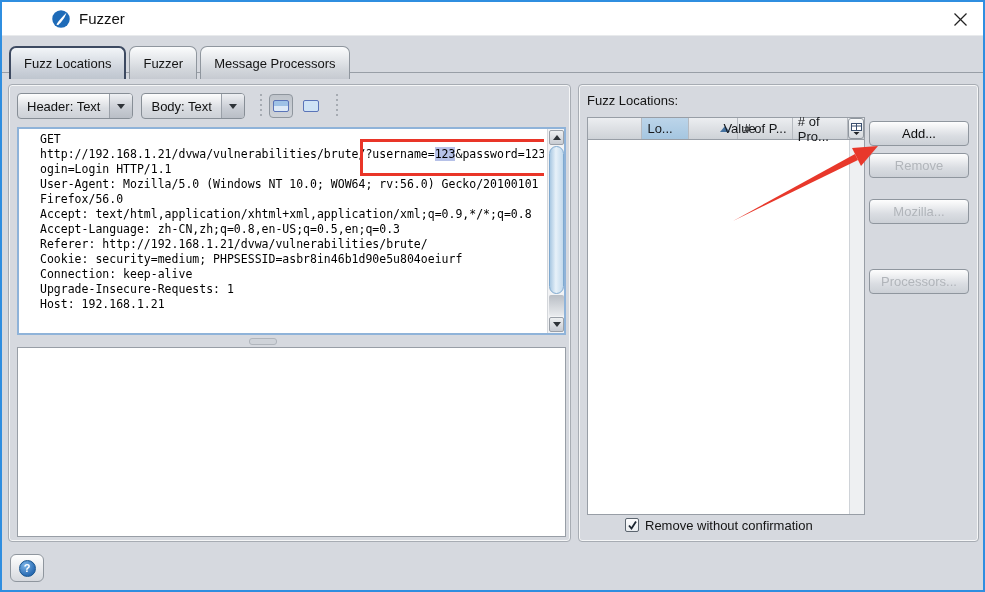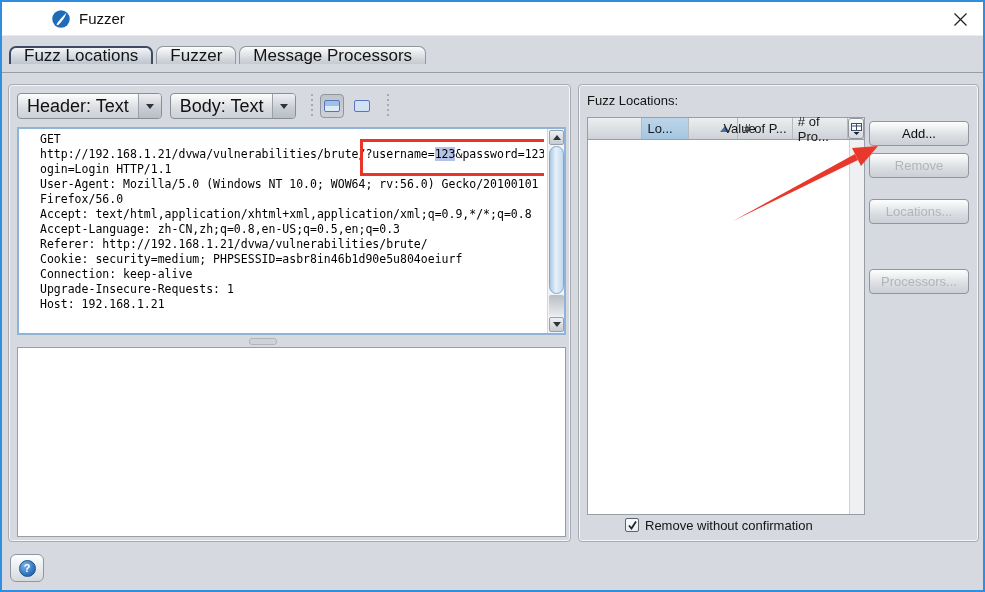--- a/index.html
+++ b/index.html
@@ -10,38 +10,38 @@
   
   .titlebar { position:absolute; top:0; left:0; right:0; height:34px; background:#ffffff;
     display:flex; align-items:center; border-bottom:1px solid #e8eaec;padding-left:40px; }
   .zap-logo { width:20px; height:20px; margin-left:9px; }
   .title-text { margin-left:8px; font-size:15px; color:#111; }
   .close-btn { position:absolute; right:8px; top:3px; width:30px; height:28px;
     display:flex; align-items:center; justify-content:center; cursor:default; }
 
   
   .tabbar { position:absolute; top:44px; left:7px; display:flex; gap:3px; z-index:3; }
-  .tab { height:18px; padding:0 13px; display:flex; align-items:center; font-size:17px; color:#141414;
+  .tab { height:33px; padding:0 13px; display:flex; align-items:center; font-size:13px; color:#141414;
     border:1px solid #8f969e; border-bottom:none; border-radius:7px 7px 0 0;
     background:linear-gradient(#fbfcfd, #d3d7dc 70%, #c6cad1); }
   .tab.selected { border:2px solid #3d4a61; border-bottom:none;
     background:linear-gradient(#f2f5f8, #c9cfd8 75%, #bfc6cf); }
   .tabline { position:absolute; top:70px; left:0; right:0; height:1px; background:#989ea6; z-index:1; }
 
   
   .etched { position:absolute; border:1px solid #a7acb3; border-radius:4px;
     box-shadow:inset 0 0 0 1px rgba(255,255,255,.75); }
   .left-panel  { left:6px;  top:82px; width:563px; height:458px; }
   .right-panel { left:576px; top:82px; width:401px; height:458px; }
 
   
   .toolbar { position:absolute; left:8px; top:7px; height:28px; display:flex; align-items:center; }
   .combo { height:26px; display:flex; align-items:stretch; border:1px solid #878e96; border-radius:4px;
     background:linear-gradient(#fefefe,#d9dce1 60%,#cdd1d7); overflow:hidden; margin-right:8px; }
-  .combo .combo-label { padding:0 9px; display:flex; align-items:center; font-size:18px; color:#111; }
+  .combo .combo-label { padding:0 9px; display:flex; align-items:center; font-size:13px; color:#111; }
   .combo .combo-arrow { width:23px; border-left:1px solid #9aa0a8;
     background:linear-gradient(#eef0f3,#c8ccd3 60%,#b9bec6);
     display:flex; align-items:center; justify-content:center; }
   .tri-down { width:0; height:0; border-left:4px solid transparent; border-right:4px solid transparent;
     border-top:5px solid #2e3338; }
   .vsep { width:2px; height:24px; margin:0 7px;
     background-image:repeating-linear-gradient(#a6abb2 0 2px, transparent 2px 5px); }
   .tool-toggle { width:24px; height:24px; border-radius:4px; display:flex; align-items:center;
     justify-content:center; margin-right:6px; }
   .tool-toggle.pressed { border:1px solid #8f969e; background:linear-gradient(#bfc4cb,#ced2d8); }
@@ -218,21 +218,21 @@
             <line x1="5.5" y1="0.5" x2="5.5" y2="7.5" stroke="#3a4f6e"></line>
             <polygon points="2.5,9 8.5,9 5.5,12" fill="#1c1f23"></polygon>
           </svg>
         </div>
       </div>
       <div class="ft-track"></div>
     </div>
 
     <button class="btn side-btn" style="top:36px;">Add...</button>
     <button class="btn side-btn disabled" style="top:68px;">Remove</button>
-    <button class="btn side-btn disabled" style="top:114px;">Locations...</button>
+    <button class="btn side-btn disabled" style="top:114px;">Mozilla...</button>
     <button class="btn side-btn disabled" style="top:160px;margin-top:24px;">Processors...</button>
 
     <div class="chk-row">
       <div class="chk-box">
         <svg width="11" height="11" viewBox="0 0 11 11">
           <polyline points="2,5.5 4.5,8.5 9,1.5" fill="none" stroke="#1b2430" stroke-width="1.8"></polyline>
         </svg>
       </div>
       <span class="chk-label">Remove without confirmation</span>
     </div>

